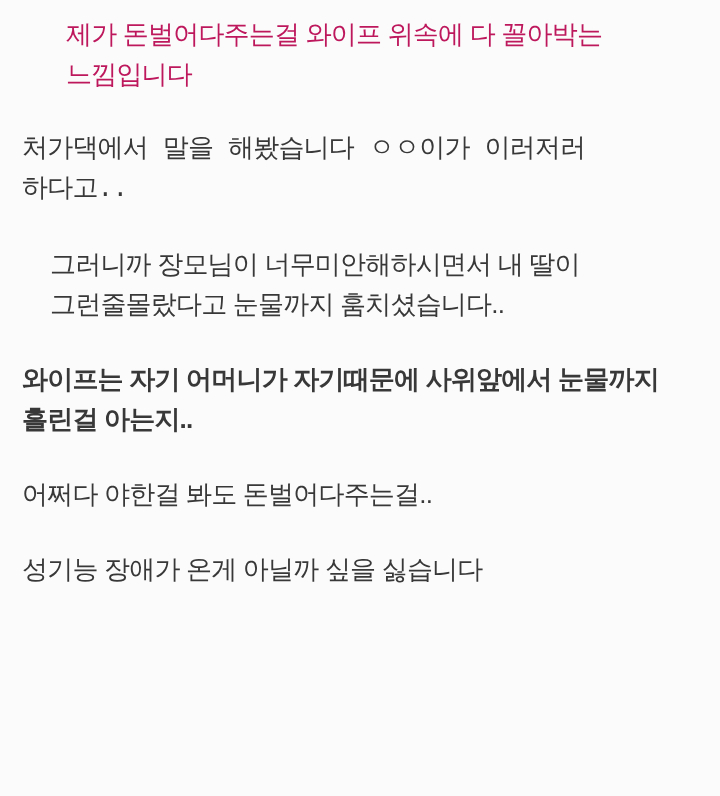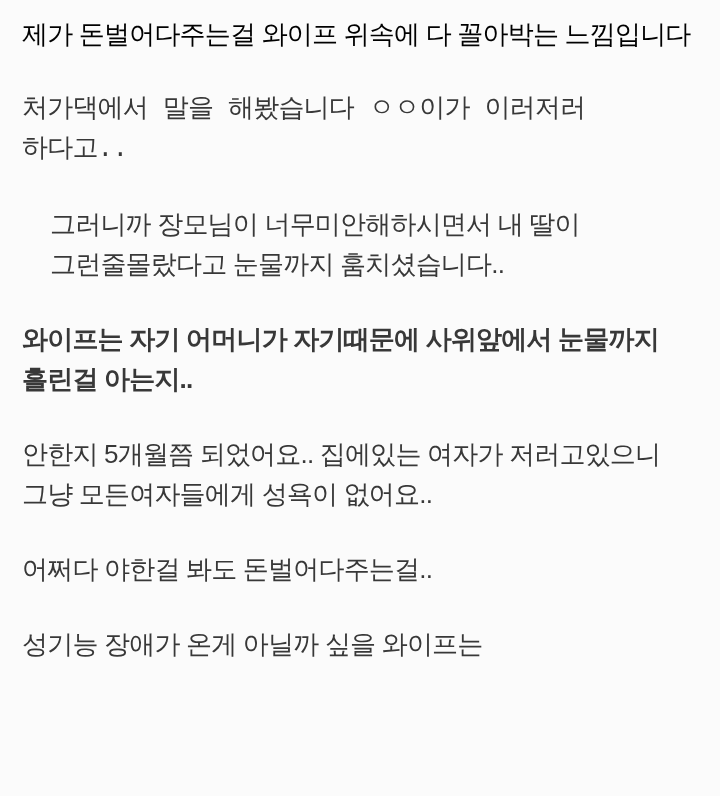--- a/index.html
+++ b/index.html
@@ -28,20 +28,19 @@
     color: #383838;
     word-break: keep-all;
     overflow-wrap: break-word;
   }
 </style>
 </head>
 <body style="background: rgb(251, 251, 251);">
 
 <article class="post-body">
 
-<p style="color: #000000;">제가 돈벌어다주는걸 와이프 위속에 다 꼴아박는 느낌입니다</p>
+<p style="color: #be185d; margin-left: 44px;">제가 돈벌어다주는걸 와이프 위속에 다 꼴아박는 느낌입니다</p>
     <p style="color: rgb(56, 56, 56); font-family: Liberation Mono, monospace;">처가댁에서 말을 해봤습니다 ㅇㅇ이가 이러저러 하다고..</p>
     <p style="color: rgb(56, 56, 56); margin-left: 28px;">그러니까 장모님이 너무미안해하시면서 내 딸이 그런줄몰랐다고 눈물까지 훔치셨습니다..</p>
     <p style="color: rgb(56, 56, 56); font-weight: bold;">와이프는 자기 어머니가 자기때문에 사위앞에서 눈물까지 흘린걸 아는지..</p>
-    <p style="color: rgb(56, 56, 56);">안한지 5개월쯤 되었어요.. 집에있는 여자가 저러고있으니 그냥 모든여자들에게 성욕이 없어요..</p>
     <p style="color: rgb(56, 56, 56);">어쩌다 야한걸 봐도 돈벌어다주는걸..</p>
-    <p style="color: rgb(56, 56, 56);">성기능 장애가 온게 아닐까 싶을 와이프는</p>
+    <p style="color: rgb(56, 56, 56);">성기능 장애가 온게 아닐까 싶을 싫습니다</p>
   </article>
 
 </body></html>

